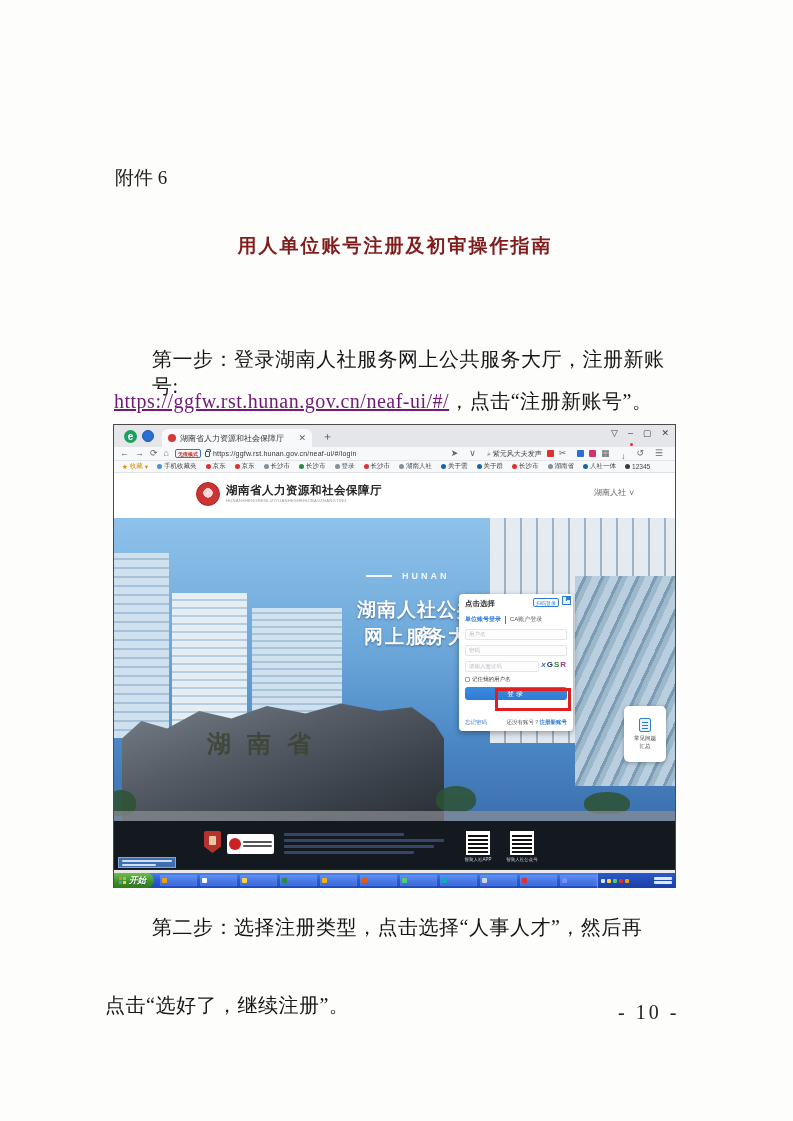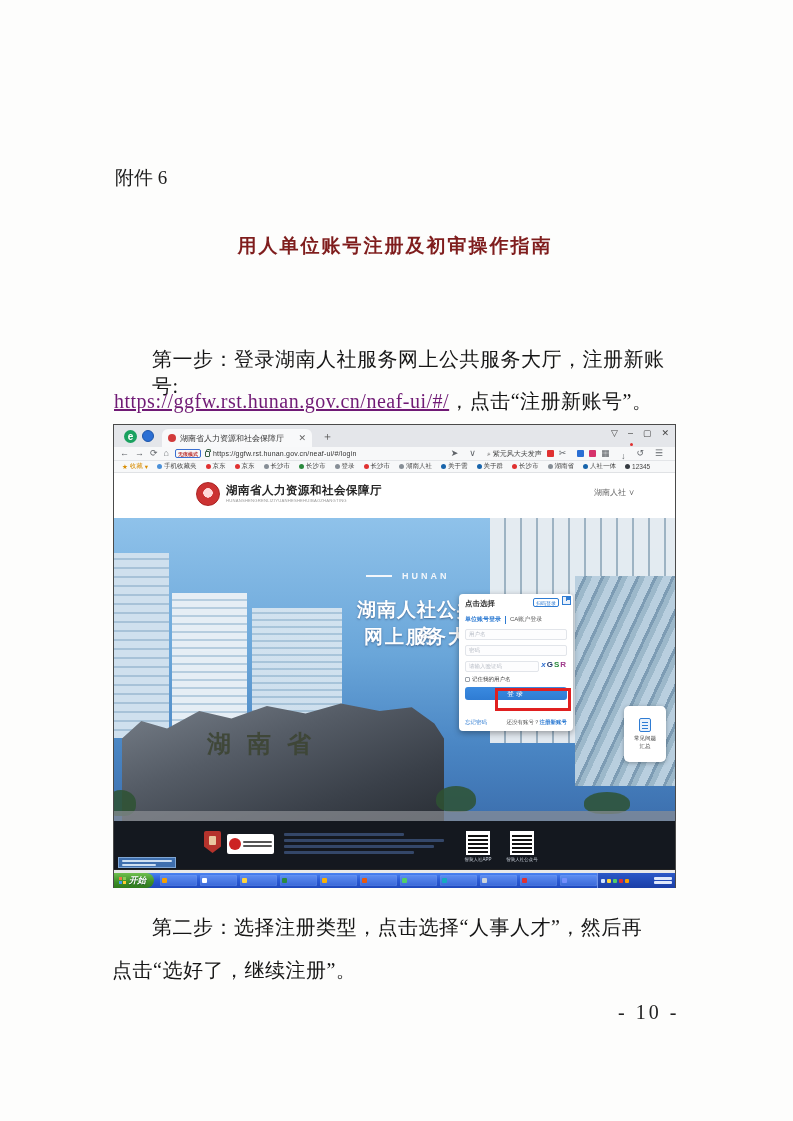--- a/index.html
+++ b/index.html
@@ -12,21 +12,21 @@
   .doc-title { position:absolute; left:113px; top:233px; width:564px; text-align:center;
                font-size:19px; font-weight:bold; color:#7f1d1d; letter-spacing:2px; }
   .part-head { position:absolute; left:157px; top:310px; font-size:19px; font-weight:bold;
                color:#121212; font-family:"Liberation Sans", sans-serif; letter-spacing:1px; }
   .p-step { position:absolute; font-size:20px; color:#161616; letter-spacing:0.5px; }
   .p-step b { font-weight:normal; }
   .step1 { left:152px; top:346px; width:530px; }
   .urlline { left:114px; top:388px; width:560px; }
   .urlline a { color:#701a75; text-decoration:underline; letter-spacing:0.5px;margin-top:44px; }
   .step2a { left:152px; top:914px; width:530px; }
-  .step2b { left:105px; top:957px; width:530px;margin-left:7px; }
+  .step2b { left:105px; top:992px; width:530px; }
   .pageno { position:absolute; left:618px; top:1001px; font-size:20px; color:#222; letter-spacing:3px; }
 
   
   .shot { position:absolute; left:113px; top:424px; width:563px; height:464px;
           border:1px solid #4a4a4a; background:#fff; font-family:"Liberation Sans", sans-serif; }
 
   
   .tabbar { position:relative; height:22px; background:#e4e6ea; display:flex; align-items:center; padding-left:10px; }
   .blogo { width:13px; height:13px; border-radius:50%; background:#19a15f; color:#fff; font-size:10px; font-weight:bold;
            display:flex; align-items:center; justify-content:center; margin-right:5px; }

